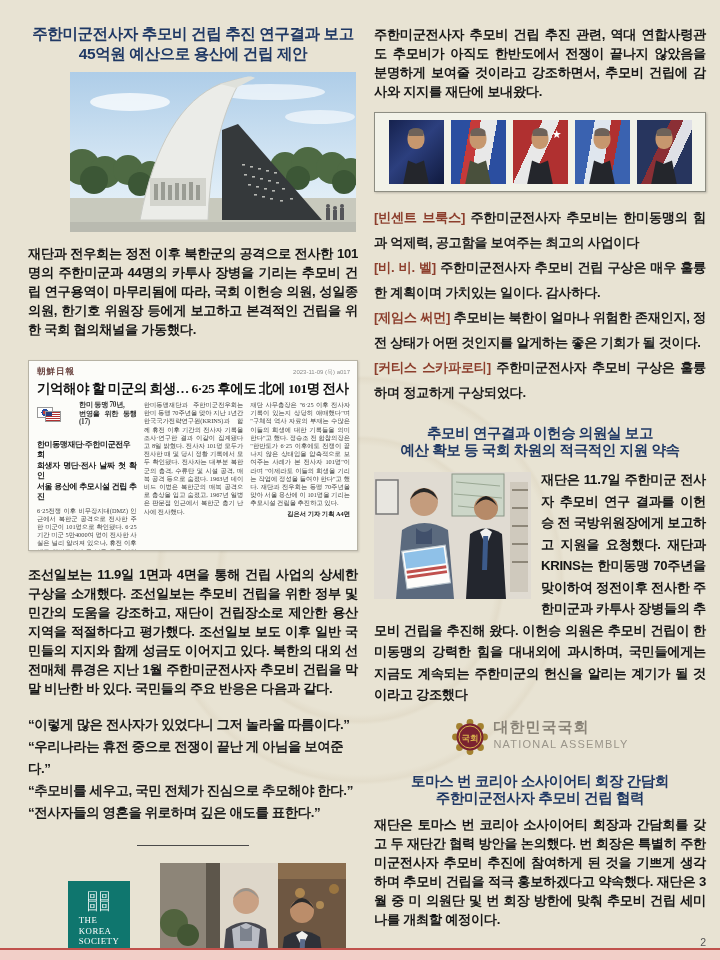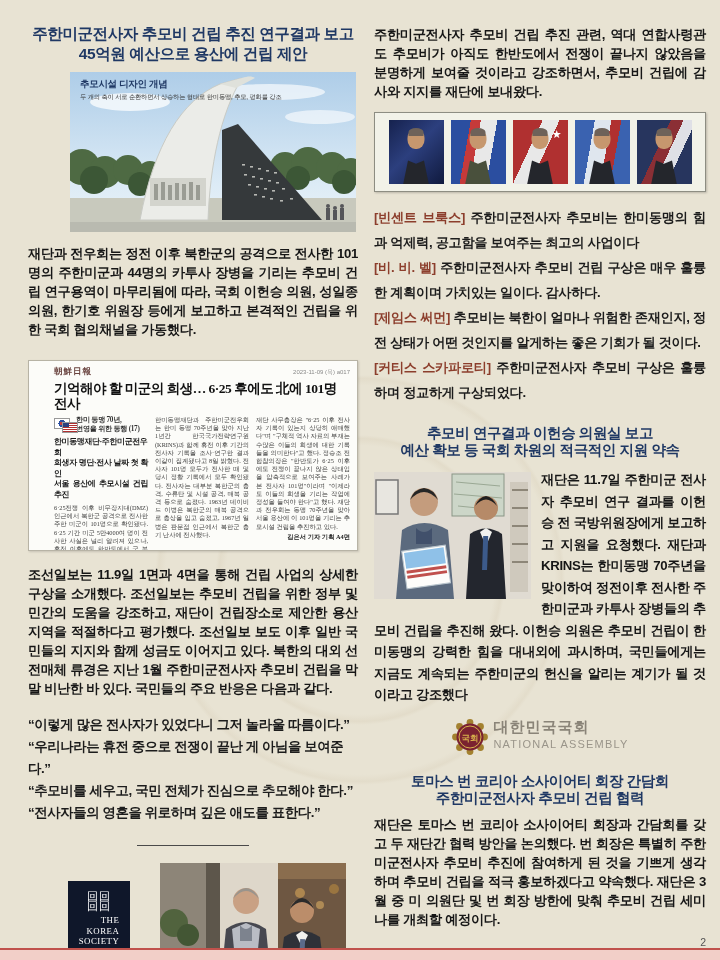--- a/index.html
+++ b/index.html
@@ -31,54 +31,54 @@
   
   .memorial{position:relative;width:286px;height:160px;margin:8px 0 0 42px;overflow:hidden;background:#cfe0ef;}
   .memorial .cap{position:absolute;left:10px;top:6px;z-index:2;}
   .memorial .cap .c1{font-size:9.5px;font-weight:bold;color:#1f3864;letter-spacing:-0.3px;}
   .memorial .cap .c2{font-size:6.3px;color:#333;margin-top:2px;letter-spacing:-0.2px;}
   .memorial svg{position:absolute;left:0;top:0;}
 
   
   .clip{
     background:#fcfcf9;border:1px solid #b7b3a5;box-shadow:1px 1px 2px rgba(0,0,0,0.15);
-    margin-top:21px;padding:5px 7px 6px 25px;height:178px;overflow:hidden;
+    margin-top:21px;padding:5px 7px 6px 8px;height:178px;overflow:hidden;
   }
   .clip-top{display:flex;justify-content:space-between;align-items:baseline;}
   .clip-masthead{font-family:"Liberation Serif", serif;font-weight:bold;font-size:8.5px;color:#6a4440;letter-spacing:1px;}
   .clip-date{font-size:6px;color:#8a8a8a;}
   .clip-headline{
     font-family:"Liberation Serif", serif;font-weight:bold;font-size:13.5px;color:#111;
     text-align:left;letter-spacing:-0.5px;margin:3px 0 5px 0;line-height:15px;
   }
   .clip-cols{display:flex;gap:7px;}
   .clip-col{flex:1;font-family:"Liberation Serif", serif;font-size:6.3px;line-height:8.2px;color:#3b3b3b;text-align:justify;}
-  .clip-badge{display:flex;align-items:center;gap:0;margin-bottom:4px;}
+  .clip-badge{display:flex;align-items:center;gap:20px;margin-bottom:13px;}
   .flagpair{position:relative;width:22px;height:13px;flex:0 0 auto;}
   .flag{position:absolute;width:14px;height:9px;border:0.5px solid #999;}
   .flag-kr{left:0;top:0;background:radial-gradient(circle at 50% 50%, #c53a3a 0 2px, #2a4ea0 2px 3.5px, #fff 3.5px);background-color:#fff;}
   .flag-us{left:8px;top:4px;background:repeating-linear-gradient(#b03030 0 1px,#fff 1px 2px);}
   .flag-us::before{content:"";position:absolute;left:0;top:0;width:6px;height:4px;background:#2a3f7e;}
   .clip-badge-text{font-weight:bold;font-size:7.2px;line-height:8.5px;color:#333;letter-spacing:-0.3px;}
   .clip-subhead{font-weight:bold;font-size:8px;line-height:10.5px;color:#1a1a1a;margin-bottom:4px;letter-spacing:-0.4px;}
   .clip-byline{font-weight:bold;text-align:right;margin-top:2px;color:#222;}
 
   
   .quotes{margin-top:16px;}
   .quotes p{margin:0;font-size:13.4px;line-height:22px;font-weight:bold;letter-spacing:-0.4px;}
   .divider{width:112px;border-top:1.6px solid #4a4a4a;margin:21px auto 0 auto;}
 
   
   .bottom-row{display:flex;align-items:flex-start;margin-top:17px;}
   .ks-logo{
-    width:62px;height:76px;background:#0f172a;margin-left:40px;margin-top:18px;
+    width:62px;height:76px;background:#0f766e;margin-left:40px;margin-top:18px;
     display:flex;flex-direction:column;align-items:center;justify-content:center;color:#fff;
   }
   .ks-pattern{font-size:11px;line-height:10px;letter-spacing:1px;text-align:center;margin-bottom:4px;}
-  .ks-text{font-family:"Liberation Serif", serif;font-size:8.8px;line-height:10.5px;text-align:right;letter-spacing:0.5px;}
+  .ks-text{font-family:"Liberation Serif", serif;font-size:8.8px;line-height:10.5px;text-align:left;letter-spacing:0.5px;}
   .meet-photo{width:186px;height:106px;margin-left:30px;overflow:hidden;}
 
   
   .gen-box{
     margin-top:11px;background:#f2f2e8;border:1px solid #8d8d82;box-shadow:1px 1px 2px rgba(0,0,0,0.2);
     padding:7px 6px;display:flex;gap:7px;justify-content:center;
   }
   .portrait{position:relative;width:55px;height:64px;overflow:hidden;}
   .portrait .head{position:absolute;left:50%;top:9px;transform:translateX(-50%);width:17px;height:20px;border-radius:45%;background:#c6976e;}
   .portrait .head::before{content:"";position:absolute;left:1px;top:-1px;width:15px;height:8px;border-radius:50% 50% 0 0;background:#6e6259;}
@@ -193,24 +193,20 @@
       </g>
       <g fill="#55565a">
         <rect x="256" y="136" width="4" height="12"></rect>
           <rect x="263" y="138" width="4" height="10"></rect>
           <rect x="270" y="136" width="4" height="12"></rect>
         <circle cx="258" cy="134" r="2"></circle>
           <circle cx="265" cy="136" r="2"></circle>
           <circle cx="272" cy="134" r="2"></circle>
       </g>
     </svg>
-    <div class="cap">
-      <div class="c1">추모시설 디자인 개념</div>
-      <div class="c2">두 개의 축이 서로 순환하면서 상승하는 형태로 한미동맹, 추모, 평화를 강조</div>
-    </div>
   </div>
 
   <p class="body-text mt12">재단과 전우회는 정전 이후 북한군의 공격으로 전사한 101명의 주한미군과 44명의 카투사 장병을 기리는 추모비 건립 연구용역이 마무리됨에 따라, 국회 이헌승 의원, 성일종 의원, 한기호 위원장 등에게 보고하고 본격적인 건립을 위한 국회 협의채널을 가동했다.</p>
 
   <div class="clip">
     <div class="clip-top">
       <span class="clip-masthead">朝鮮日報</span>
       <span class="clip-date">2023-11-09 (목) a017</span>
     </div>
     <div class="clip-headline">기억해야 할 미군의 희생… 6·25 후에도 北에 101명 전사</div>

